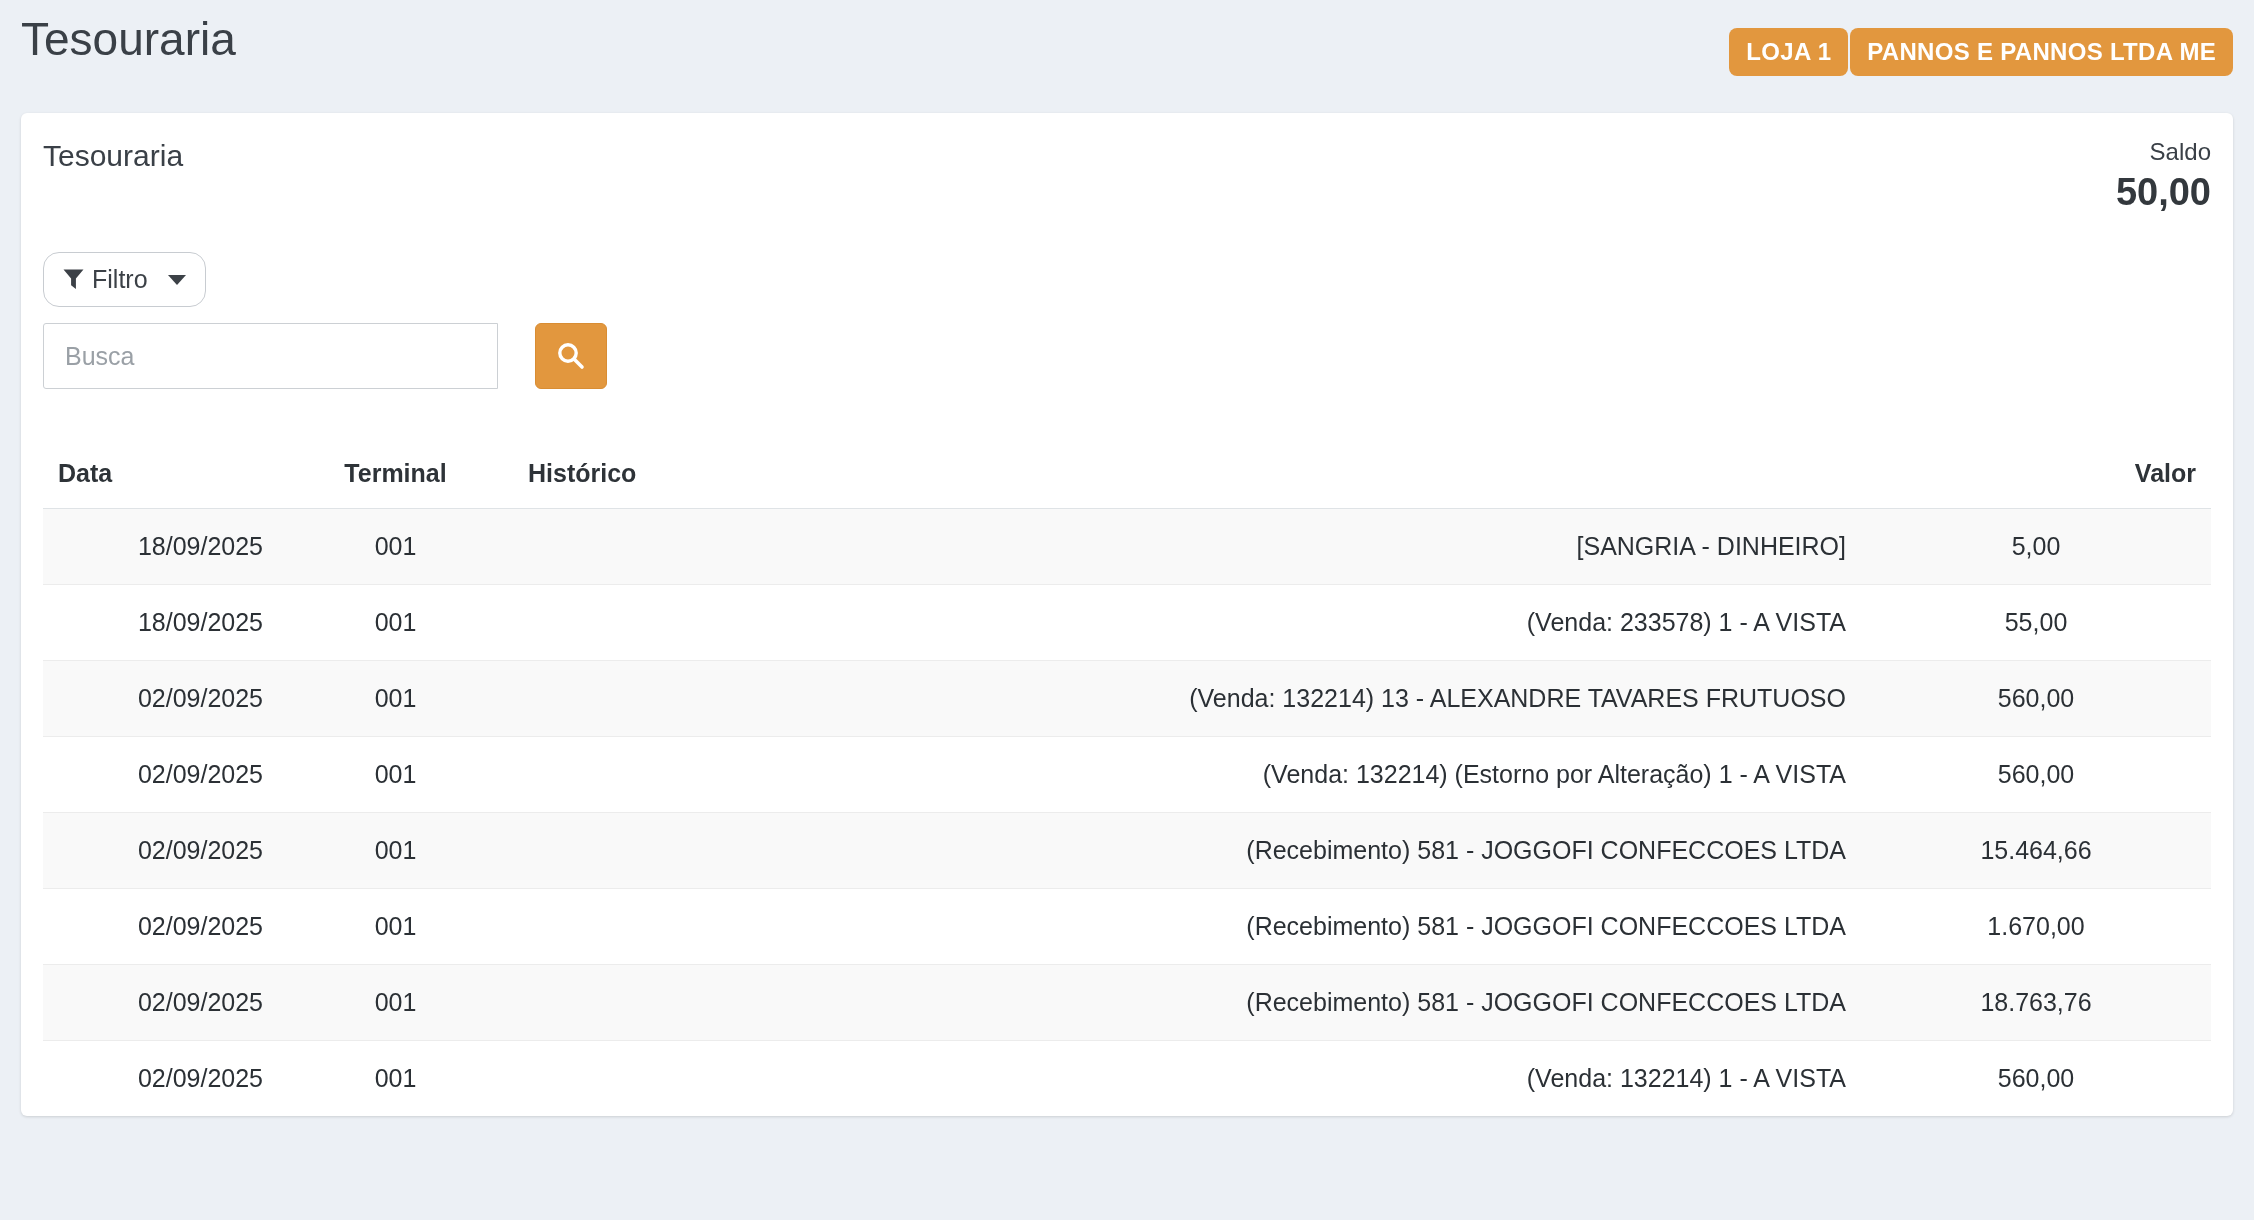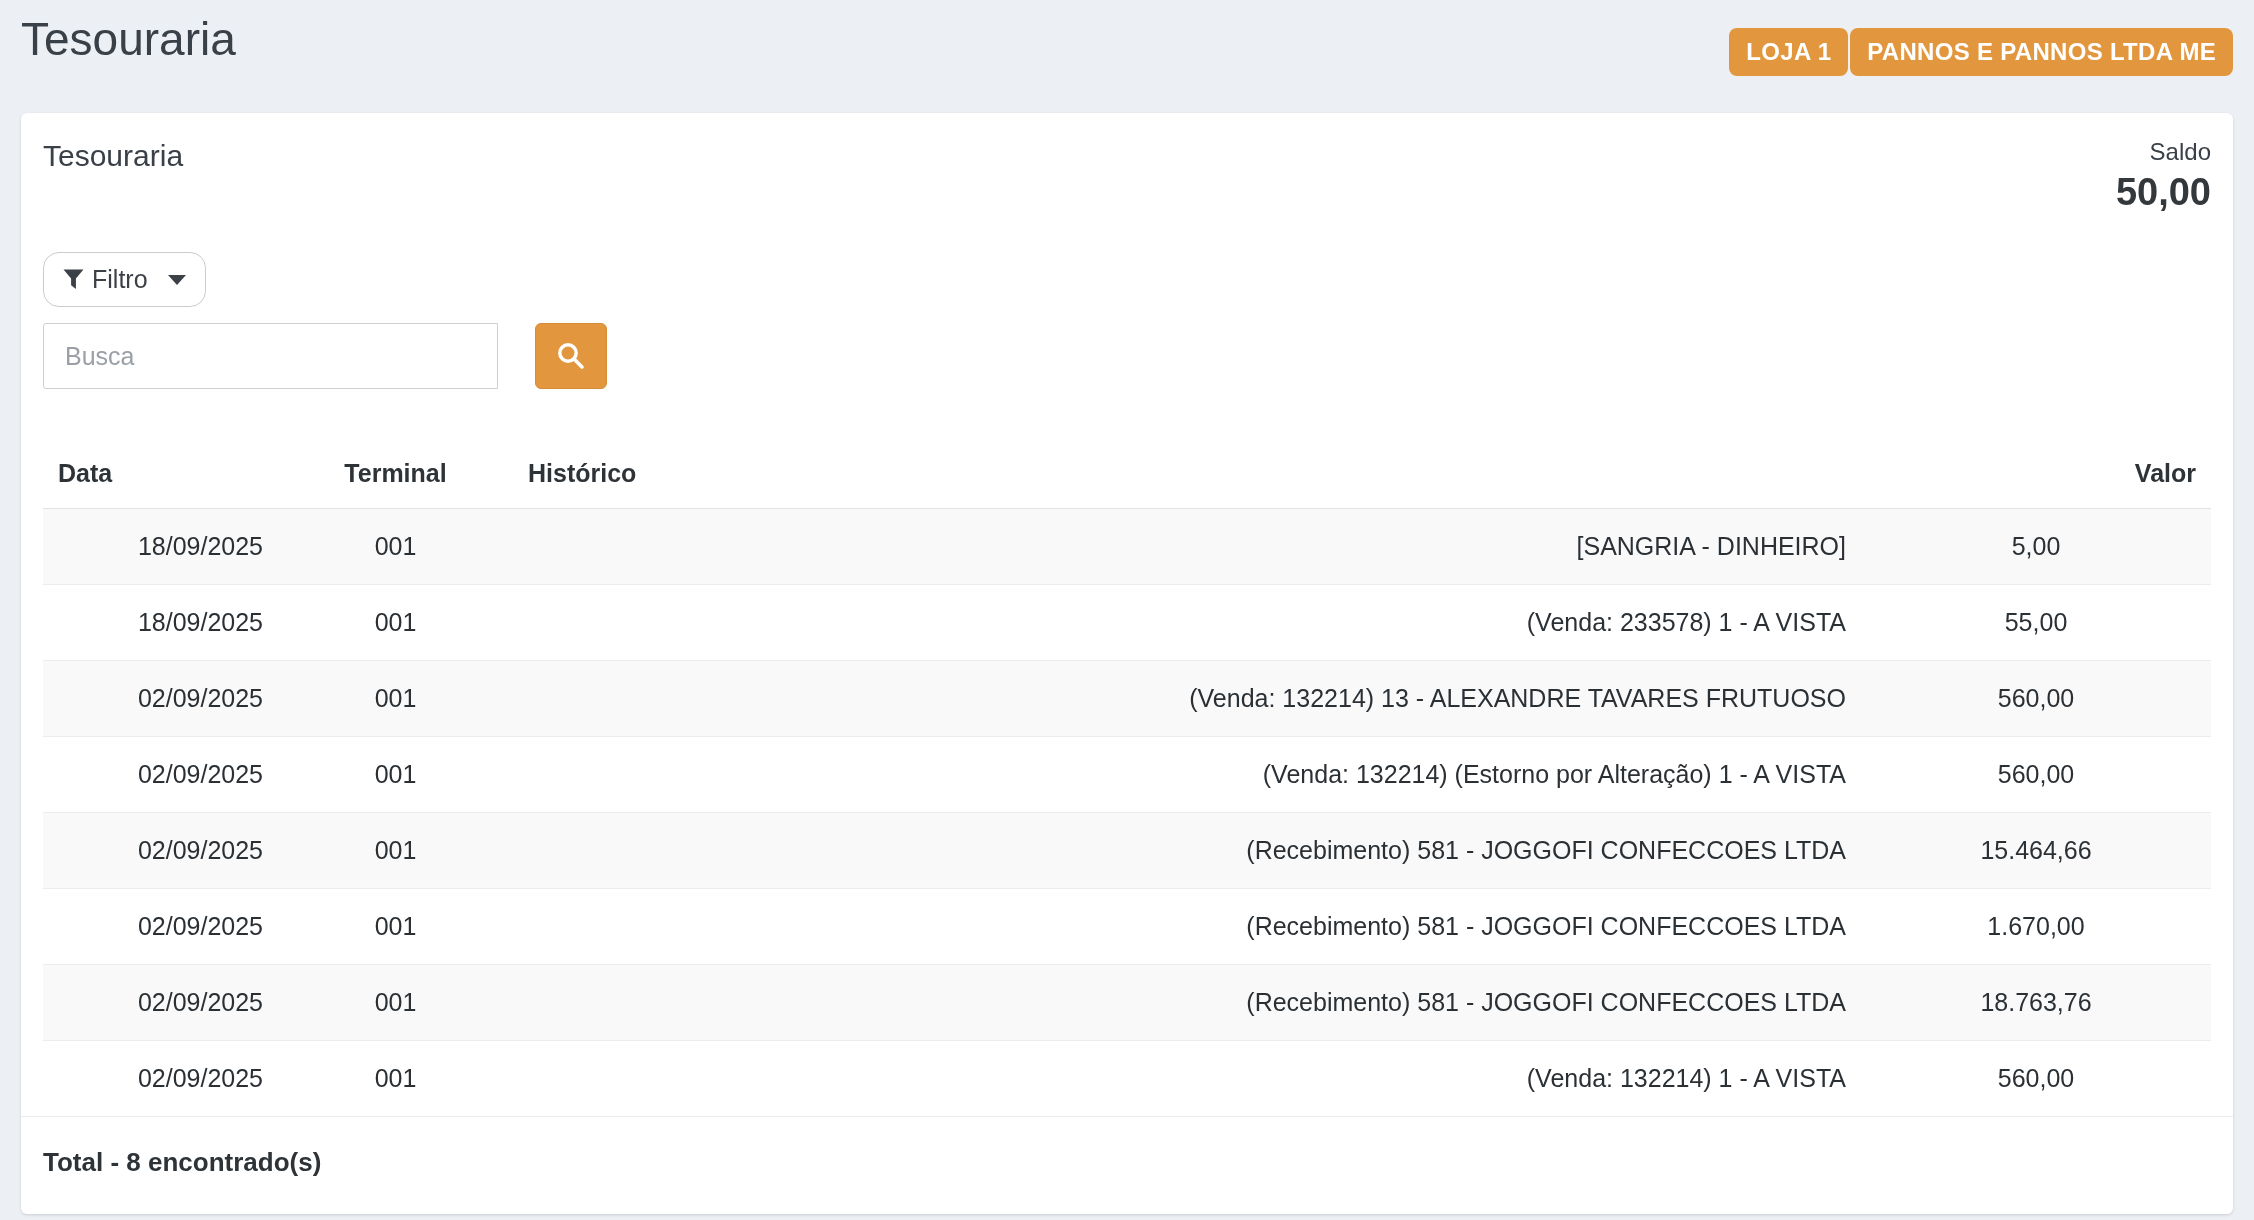--- a/index.html
+++ b/index.html
@@ -190,16 +190,15 @@
 
   <tr>
     <td class="c-data">02/09/2025</td>
     <td class="c-terminal">001</td>
     <td class="c-historico">(Venda: 132214) 1 - A VISTA</td>
     <td class="c-valor">560,00</td>
   </tr>
 </tbody>
     </table>
 
-    <div class="card-footer">Total - 8 encontrado(s)</div>
 
   </div>
 </div>
 
 </body></html>

